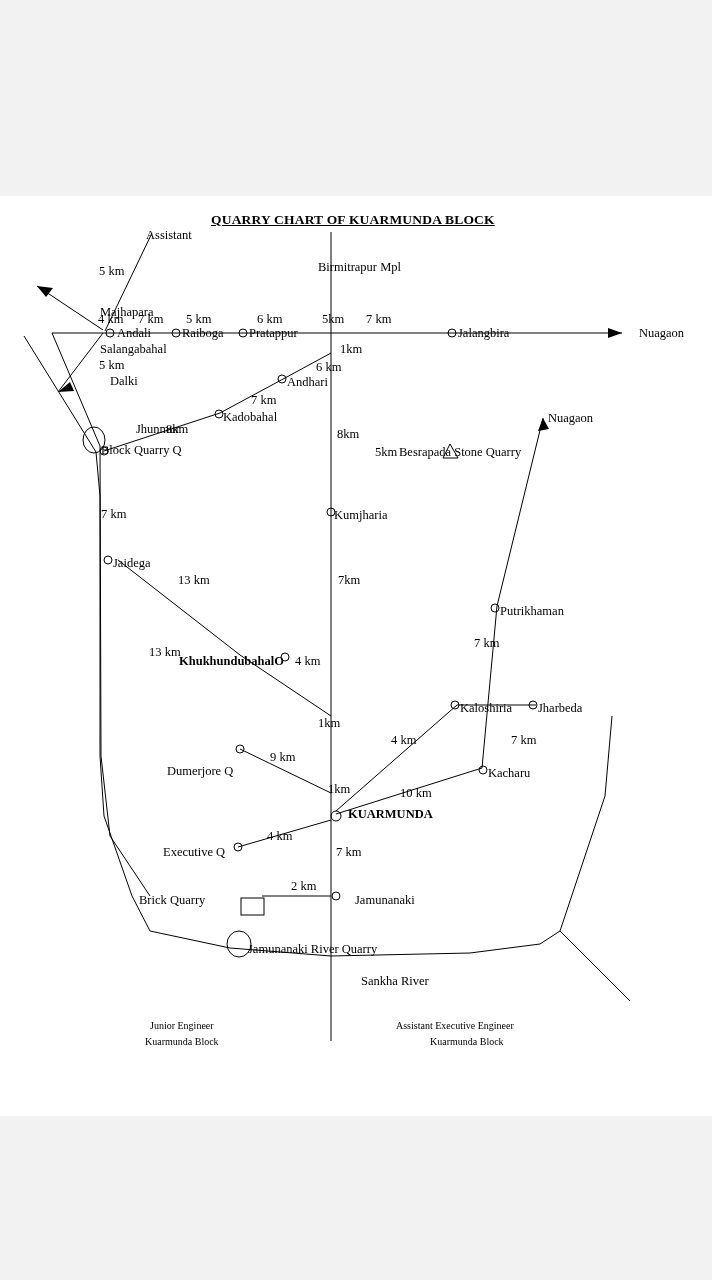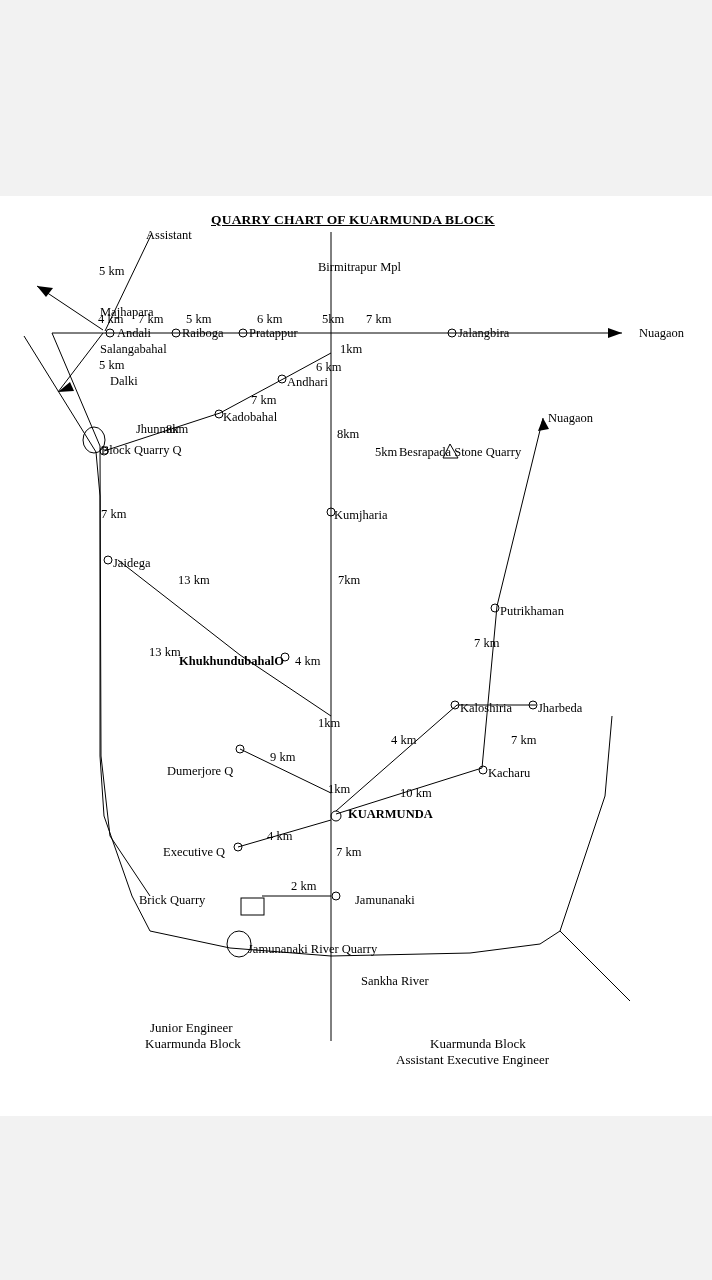--- a/index.html
+++ b/index.html
@@ -46,21 +46,21 @@
     font-size: 13.5px;
     font-weight: bold;
     text-decoration: underline;
     letter-spacing: 0.2px;
   }
   .bold {
     font-weight: bold;
   }
   .sig {
     text-align: center;
-    font-size: 13px;
+    font-size: 10px;
   }
   svg { display: block; }
 </style>
 </head>
 <body>
 
 <div id="page">
   <div id="sheet">
 
     <svg id="chart" viewBox="0 0 712 920">
@@ -190,17 +190,17 @@
     <div class="lbl" style="left:511px; top:538px;">7 km</div>
     <div class="lbl" style="left:270px; top:555px;">9 km</div>
     <div class="lbl" style="left:328px; top:587px;">1km</div>
     <div class="lbl" style="left:400px; top:591px;">10 km</div>
     <div class="lbl" style="left:267px; top:634px;">4 km</div>
     <div class="lbl" style="left:336px; top:650px;">7 km</div>
     <div class="lbl" style="left:291px; top:684px;">2 km</div>
 
     <div class="lbl sig" style="left:150px; top:825px;">Junior Engineer</div>
     <div class="lbl sig" style="left:145px; top:841px;">Kuarmunda Block</div>
-    <div class="lbl sig" style="left:396px; top:825px;margin-top:32px;">Assistant Executive Engineer</div>
+    <div class="lbl sig" style="left:396px; top:825px;">Assistant Executive Engineer</div>
     <div class="lbl sig" style="left:430px; top:841px;">Kuarmunda Block</div>
 
   </div>
 </div>
 
 </body></html>

